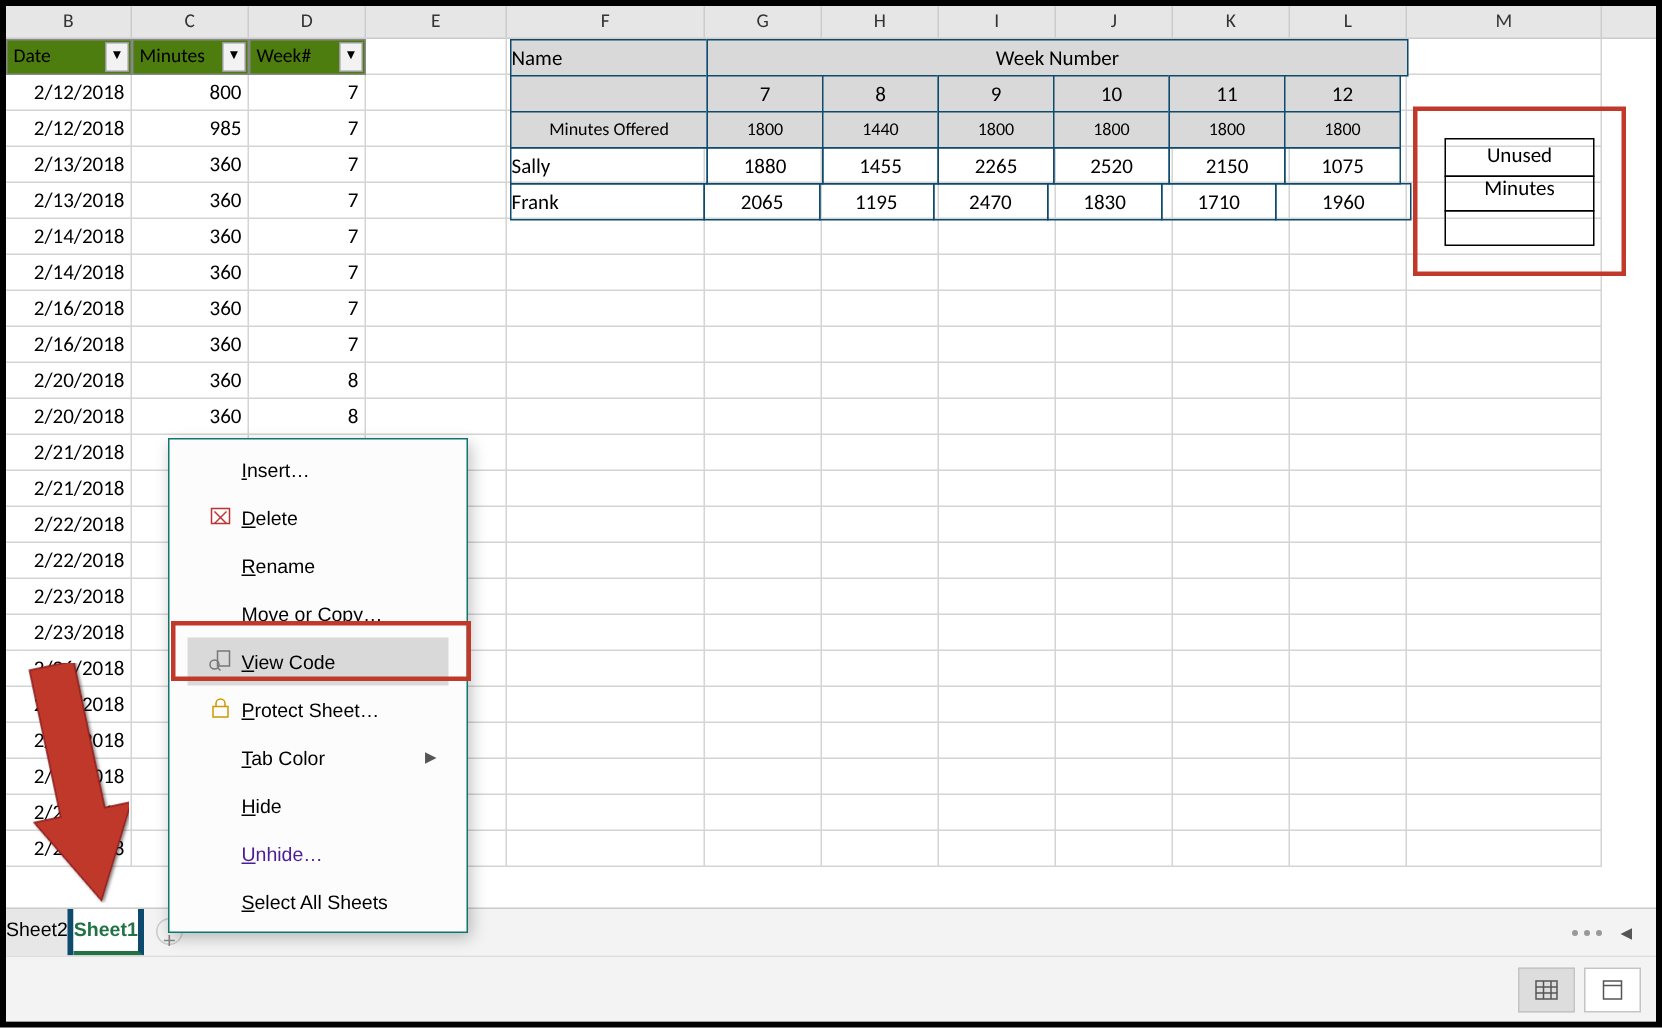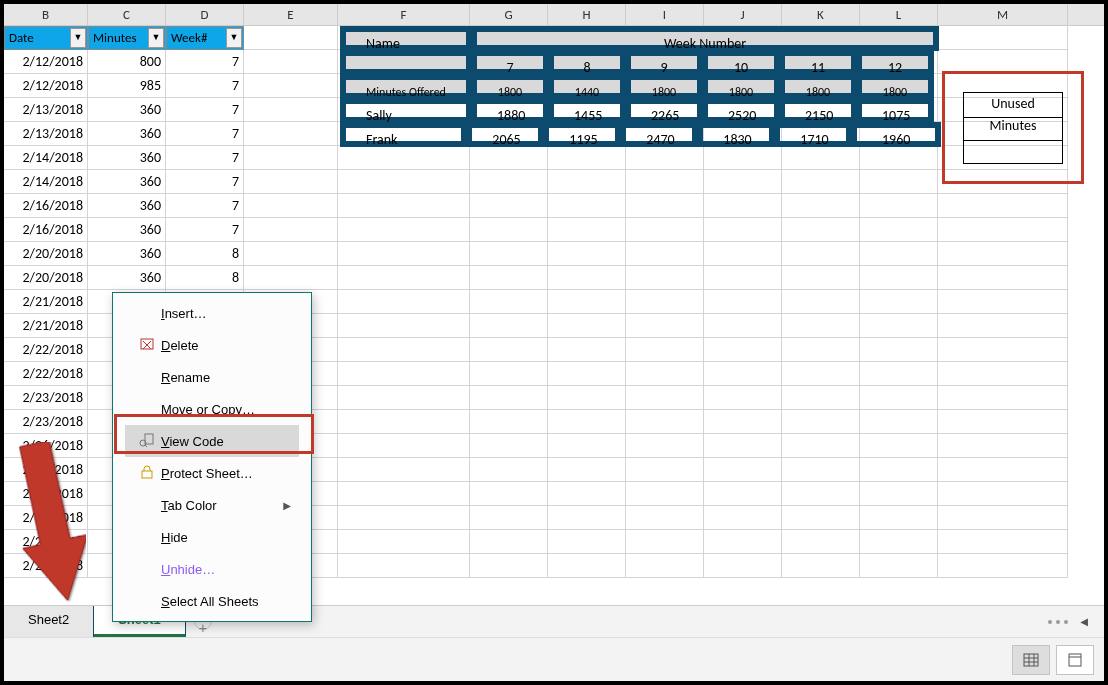--- a/index.html
+++ b/index.html
@@ -62,21 +62,21 @@
     overflow: hidden;
     white-space: nowrap;
   }
   .right { text-align: right; }
   .center { text-align: center; }
 
   .filter-header {
     position: relative;
     border: 1px solid #888;
     border-bottom: 1px solid #888;
-    background: #0ea5e9;
+    background: #4d7c0f;
     font-size: 13px;
     line-height: 22px;
     padding-right: 18px;
     overflow: hidden;
   }
   .filter-arrow {
     position: absolute;
     right: 1px;
     top: 1px;
     width: 16px;
@@ -90,24 +90,24 @@
 
   
   .summary {
     position: absolute;
     top: 22px;
     left: 336px;
     width: 600px;
   }
   .summary-row { display: flex; height: 24px; line-height: 24px; }
   .scell {
-    border: 6px solid #0c4a6e;
+    border: 1px solid #0c4a6e;
     margin-right: -1px;
     margin-bottom: -1px;
-    padding: 0 20px;
+    padding: 0 0;
     font-size: 14px;
   }
   .scell.gray { background: #d9d9d9; }
   .scell.small { font-size: 12px; }
 
   
   .unused-box {
     position: absolute;
     top: 67px;
     left: 938px;
@@ -149,21 +149,21 @@
     align-items: center;
     height: 32px;
     padding: 0 8px;
     cursor: default;
   }
   .menu-icon {
     width: 28px; text-align:center; font-size: 13px; color:#555;
   }
   .menu-label { flex: 1; }
   .menu-arrow { font-size: 10px; color:#555; }
-  .menu-item.disabled { color: #8b5cf6; }
+  .menu-item.disabled { color: #4c1d95; }
   .menu-label u { text-decoration: underline; }
   .menu-highlight {
     position: absolute;
     left: 110px;
     top: 410px;
     width: 200px;
     height: 40px;
     border: 3px solid #c0392b;
     z-index: 11;
     pointer-events: none;
@@ -178,22 +178,22 @@
     bottom: 44px;
     left: 0; right: 0;
     height: 32px;
     border-top: 1px solid #ccc;
     background: #f3f3f3;
     display: flex;
     font-family: 'Segoe UI', Arial, sans-serif;
     font-size: 13px;
   }
   .tab {
-    padding: 6px 24px;
-    border-right: 1px solid #0c4a6e;
+    padding: 6px 0;
+    border-right: 4px solid #0c4a6e;
     background: #e7e7e7;
     cursor: default;
   }
   .tab.active {
     background: #fff;
     border-bottom: 3px solid #217346;
     font-weight: bold;
     color: #217346;
   }
   .tab-add {

